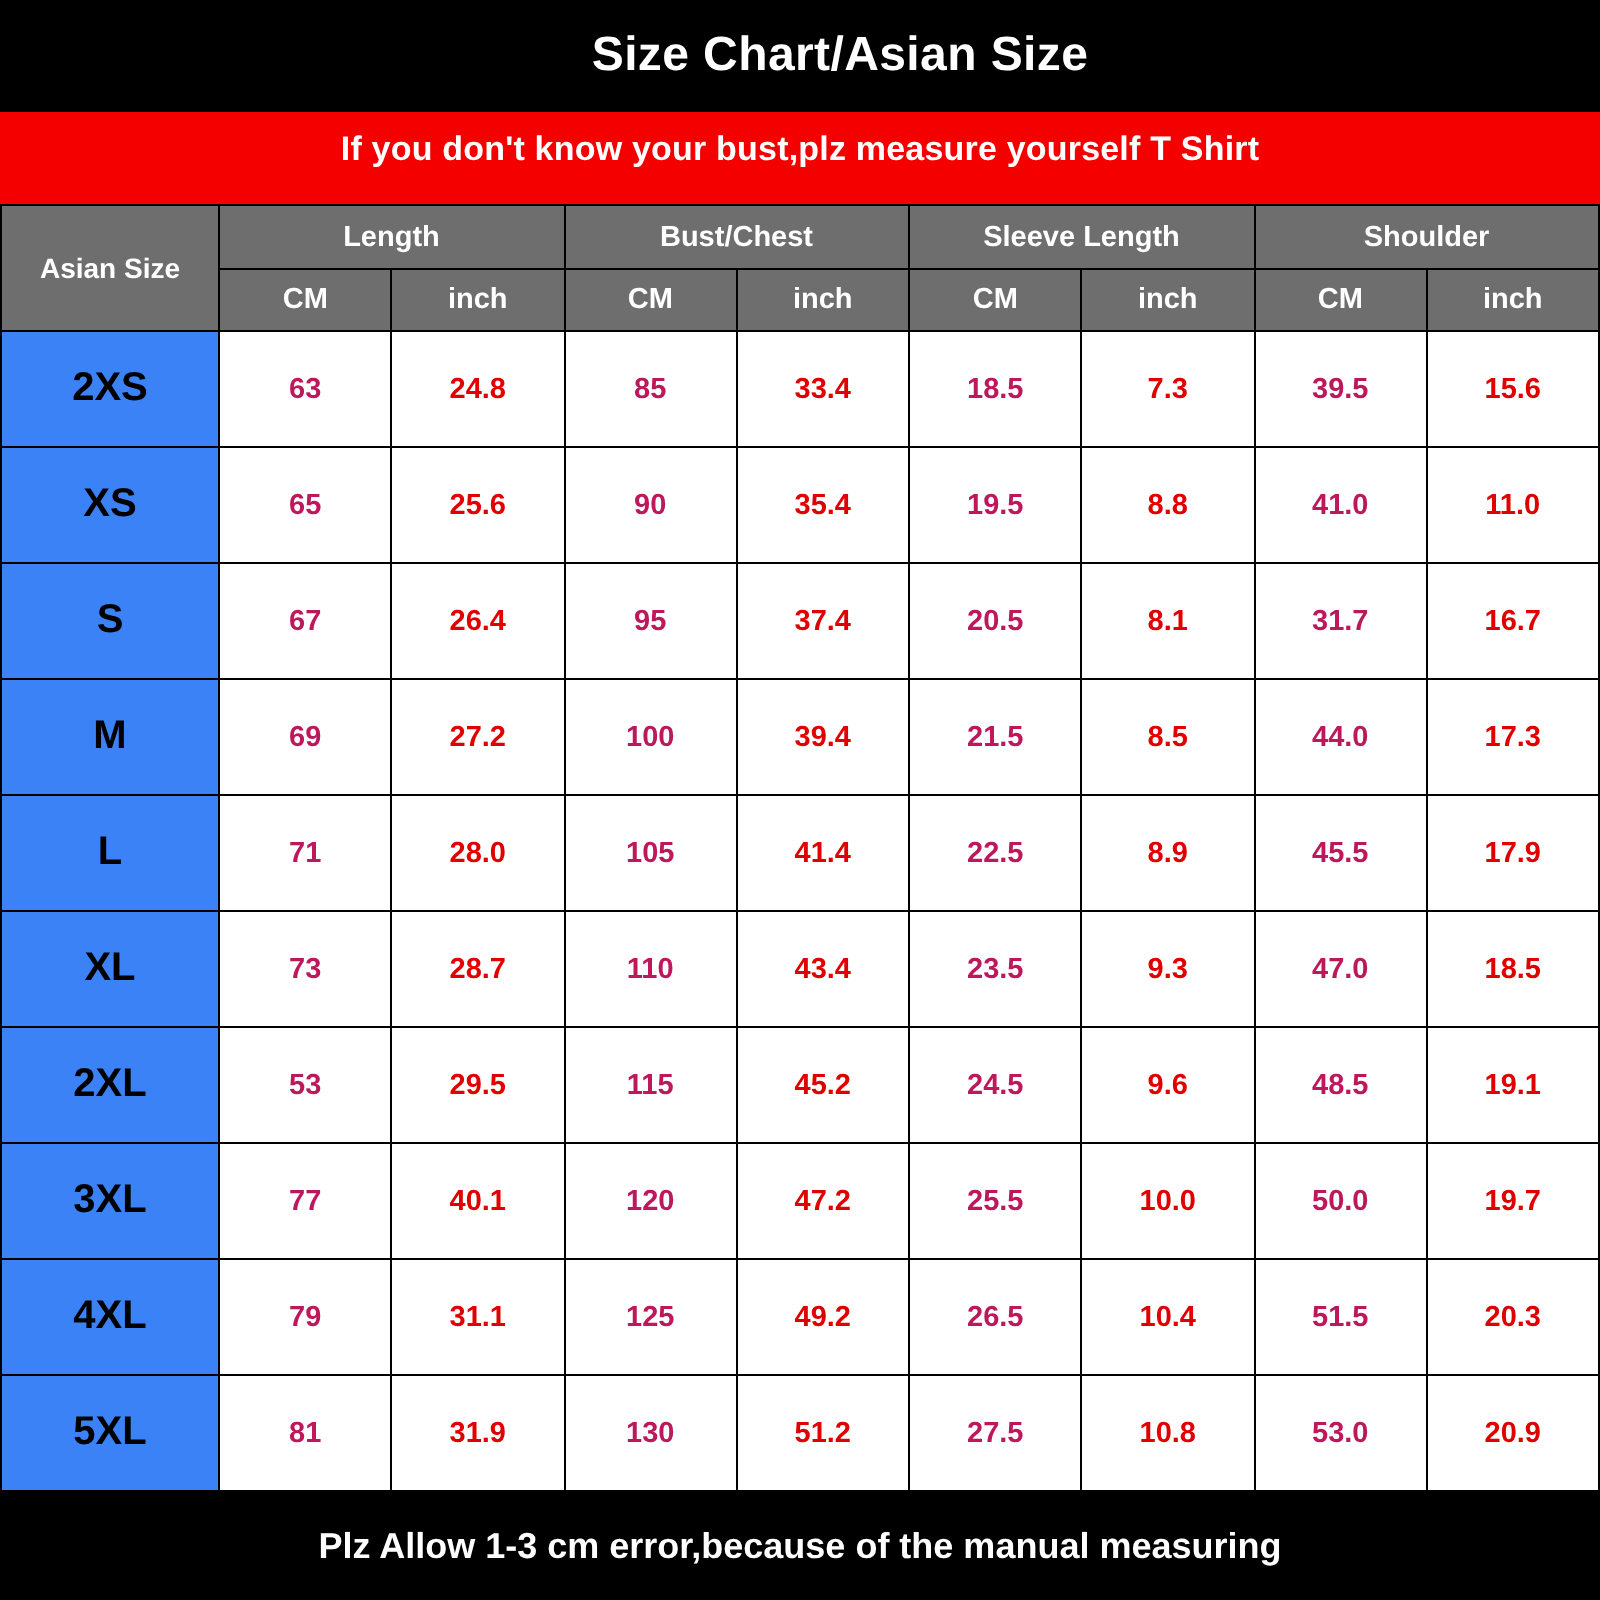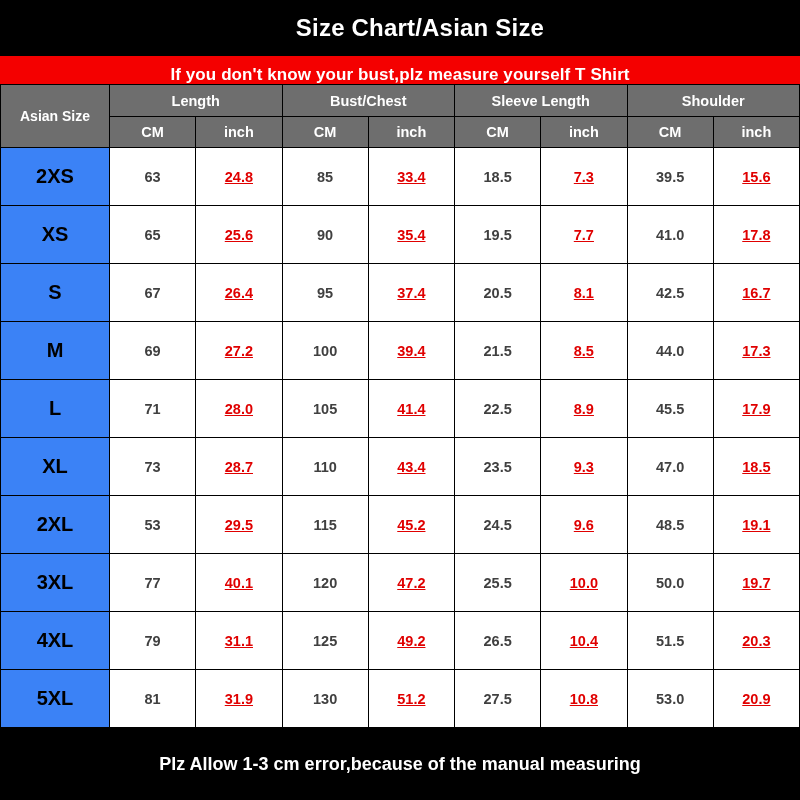--- a/index.html
+++ b/index.html
@@ -31,21 +31,21 @@
     height: 56px;
     letter-spacing: 0.2px;
     padding-left: 40px;
   }
   .banner {
     background: #f40000;
     color: #ffffff;
     font-size: 17px;
     font-weight: bold;
     text-align: center;
-    height: 28px;
+    height: 46px;
     line-height: 38px;
     letter-spacing: 0.1px;
   }
   table.size-table {
     border-collapse: collapse;
     width: 800px;
     table-layout: fixed;
     background: #ffffff;
   }
   table.size-table th,
@@ -75,25 +75,24 @@
     font-size: 14.5px;
     font-weight: bold;
   }
   tbody td.size-name {
     font-size: 20px;
     font-weight: bold;
     background: #3b82f6;
     color: #000000;
   }
   tbody td.cm {
-    color: #404040;
+    color: #be185d;
   }
   tbody td.inch {
     color: #e00000;
-    text-decoration: underline;
   }
   .footer {
     flex: 1 1 auto;
     color: #ffffff;
     font-size: 18px;
     font-weight: bold;
     text-align: left;
     display: flex;
     align-items: center;
     justify-content: center;
@@ -140,33 +139,33 @@
         <td class="cm">39.5</td>
         <td class="inch">15.6</td>
       </tr>
       <tr>
         <td class="size-name">XS</td>
         <td class="cm">65</td>
         <td class="inch">25.6</td>
         <td class="cm">90</td>
         <td class="inch">35.4</td>
         <td class="cm">19.5</td>
-        <td class="inch">7.7</td>
+        <td class="inch">8.8</td>
         <td class="cm">41.0</td>
-        <td class="inch">17.8</td>
+        <td class="inch">11.0</td>
       </tr>
       <tr>
         <td class="size-name">S</td>
         <td class="cm">67</td>
         <td class="inch">26.4</td>
         <td class="cm">95</td>
         <td class="inch">37.4</td>
         <td class="cm">20.5</td>
         <td class="inch">8.1</td>
-        <td class="cm">42.5</td>
+        <td class="cm">31.7</td>
         <td class="inch">16.7</td>
       </tr>
       <tr>
         <td class="size-name">M</td>
         <td class="cm">69</td>
         <td class="inch">27.2</td>
         <td class="cm">100</td>
         <td class="inch">39.4</td>
         <td class="cm">21.5</td>
         <td class="inch">8.5</td>

